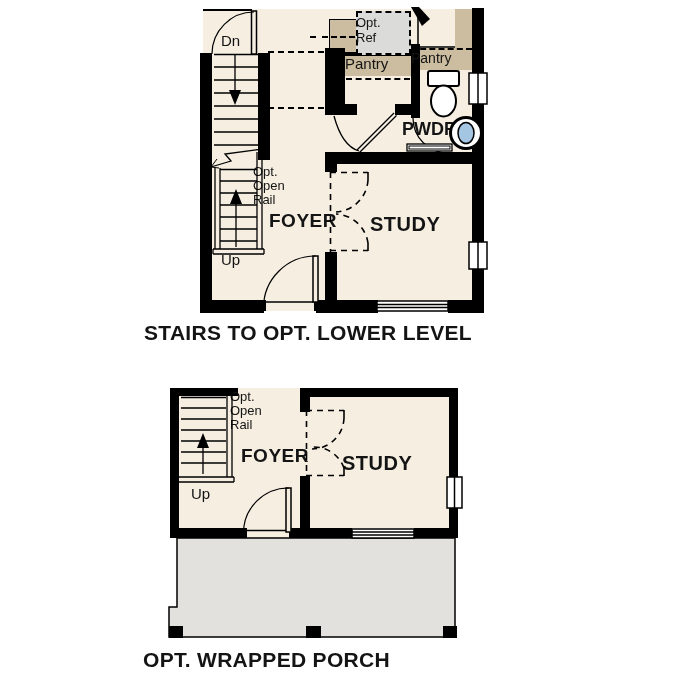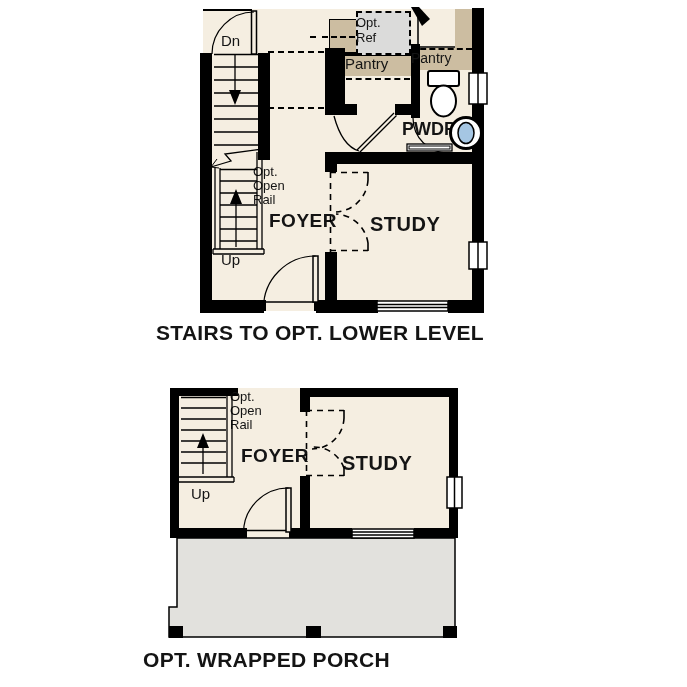--- a/index.html
+++ b/index.html
@@ -67,21 +67,21 @@
     <div class="lbl xs" style="left:356px;top:31px;width:55px;">Ref</div>
     <div class="lbl sm" style="left:345px;top:56px;width:66px;">Pantry</div>
     <div class="lbl" style="left:411px;top:51px;width:61px;font-size:14px;">Pantry</div>
     <div class="lbl pwdr" style="left:402px;top:120px;width:52px;">PWDR</div>
     <div class="lbl xs" style="left:253px;top:165px;width:60px;">Opt.</div>
     <div class="lbl xs" style="left:253px;top:179px;width:60px;">Open</div>
     <div class="lbl xs" style="left:253px;top:193px;width:60px;">Rail</div>
     <div class="lbl room" style="left:269px;top:211px;width:62px;">FOYER</div>
     <div class="lbl room-big" style="left:370px;top:214px;width:72px;">STUDY</div>
     <div class="lbl sm" style="left:221px;top:252px;width:36px;">Up</div>
-    <div class="lbl caption" style="left:156px;top:322px;width:400px;">STAIRS TO OPT. LOWER LEVEL</div>
+    <div class="lbl caption" style="left:144px;top:322px;width:400px;">STAIRS TO OPT. LOWER LEVEL</div>
   </div>
 
   
   <div style="display:contents">
     
     <div class="abs f" style="left:170px;top:388px;width:288px;height:150px;"></div>
     
     <div class="abs w" style="left:170px;top:388px;width:9px;height:150px;"></div>
     <div class="abs w" style="left:170px;top:388px;width:68px;height:8px;"></div>
     <div class="abs w" style="left:300px;top:388px;width:158px;height:9px;"></div>

